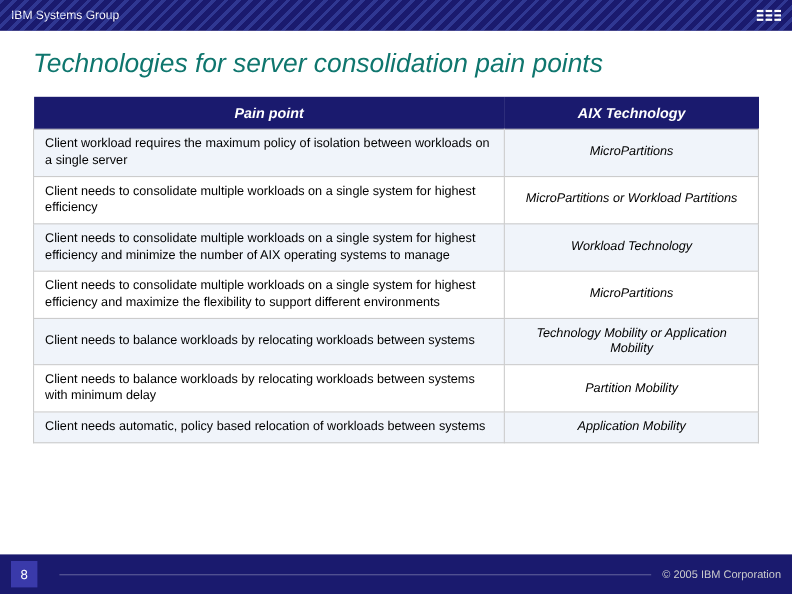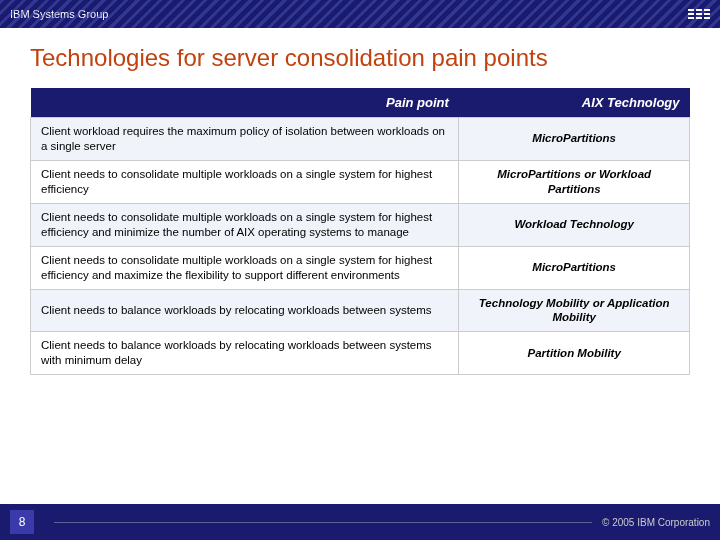--- a/index.html
+++ b/index.html
@@ -37,56 +37,56 @@
     
     .main-content {
       padding: 16px 30px 10px 30px;
       background: #fff;
       height: calc(540px - 28px - 36px);
       overflow: hidden;
     }
 
     .page-title {
       font-size: 24px;
-      color: #c2410c;
+      font-style: italic;
+      color: #0f766e;
       margin-bottom: 16px;
       font-weight: normal;
     }
 
     
     .data-table {
       width: 100%;
       border-collapse: collapse;
       font-size: 11.5px;
     }
     .data-table th {
       background: #1a1a6e;
       color: #fff;
       padding: 7px 10px;
-      text-align: right;
+      text-align: center;
       font-style: italic;
       font-size: 13px;
     }
     .data-table th:first-child {
       width: 65%;
     }
     .data-table th:last-child {
       width: 35%;
-      text-align: right;
+      text-align: center;
     }
     .data-table td {
       padding: 6px 10px;
       border: 1px solid #ccc;
       vertical-align: middle;
       line-height: 1.3;
     }
     .data-table td:last-child {
       text-align: center;
       font-style: italic;
-      font-weight: bold;
     }
     .data-table tr:nth-child(odd) td {
       background: #f0f4fa;
     }
     .data-table tr:nth-child(even) td {
       background: #fff;
     }
 
     
     .bottom-bar {
@@ -190,20 +190,24 @@
           <td>MicroPartitions</td>
         </tr>
         <tr>
           <td>Client needs to balance workloads by relocating workloads between systems</td>
           <td>Technology Mobility or Application Mobility</td>
         </tr>
         <tr>
           <td>Client needs to balance workloads by relocating workloads between systems with minimum delay</td>
           <td>Partition Mobility</td>
         </tr>
+        <tr>
+          <td>Client needs automatic, policy based relocation of workloads between systems</td>
+          <td>Application Mobility</td>
+        </tr>
       </tbody>
   </table>
 </div>
 
 <div class="bottom-bar">
   <div class="page-number">8</div>
   <div class="bottom-separator"></div>
   <span class="copyright">© 2005 IBM Corporation</span>
 </div>
 

